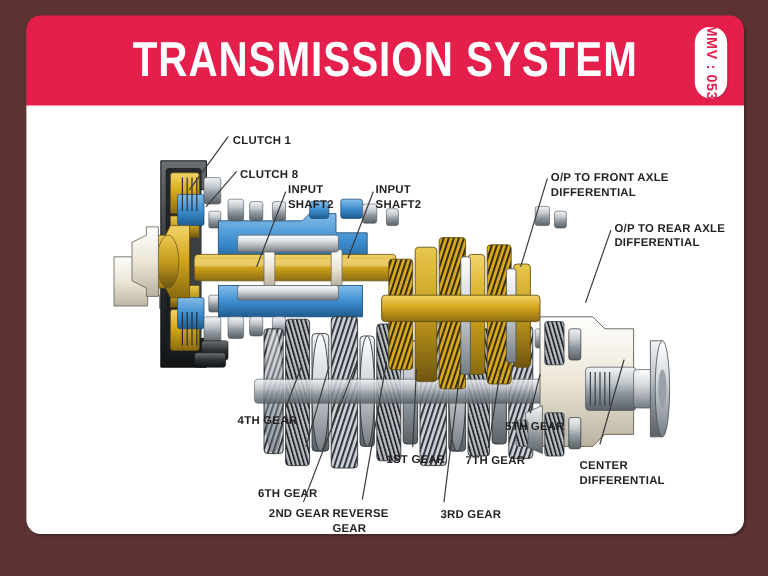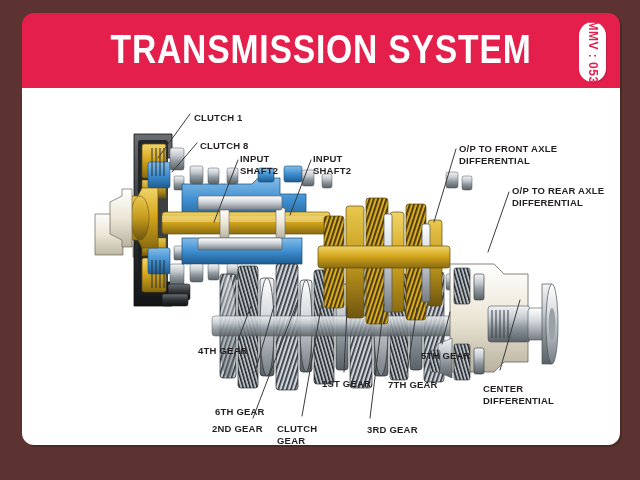--- a/index.html
+++ b/index.html
@@ -319,22 +319,22 @@
         <div class="lbl" style="left: 218px; top: 65px;">INPUT
 SHAFT2</div>
         <div class="lbl" style="left: 291px; top: 65px;">INPUT
 SHAFT2</div>
         <div class="lbl" style="left: 437px; top: 55px;">O/P TO FRONT AXLE
 DIFFERENTIAL</div>
         <div class="lbl" style="left: 490px; top: 97px;">O/P TO REAR AXLE
 DIFFERENTIAL</div>
         <div class="lbl" style="left: 176px; top: 257px;">4TH GEAR</div>
         <div class="lbl" style="left: 193px; top: 288px; margin-top: 30px;">6TH GEAR</div>
-        <div class="lbl" style="left: 190px; top: 335px;">2ND GEAR</div>
-        <div class="lbl" style="left: 255px; top: 335px;">CLUTCH
+        <div class="lbl" style="left: 202px; top: 335px;">2ND GEAR</div>
+        <div class="lbl" style="left: 255px; top: 335px;">REVERSE
 GEAR</div>
         <div class="lbl" style="left: 300px; top: 290px;">1ST GEAR</div>
         <div class="lbl" style="left: 308px; top: 336px; margin-left: 37px;">3RD GEAR</div>
         <div class="lbl" style="left: 366px; top: 291px;">7TH GEAR</div>
         <div class="lbl" style="left: 399px; top: 262px;">5TH GEAR</div>
         <div class="lbl" style="left: 461px; top: 295px;">CENTER
 DIFFERENTIAL</div>
       </div>
 
   </div>

